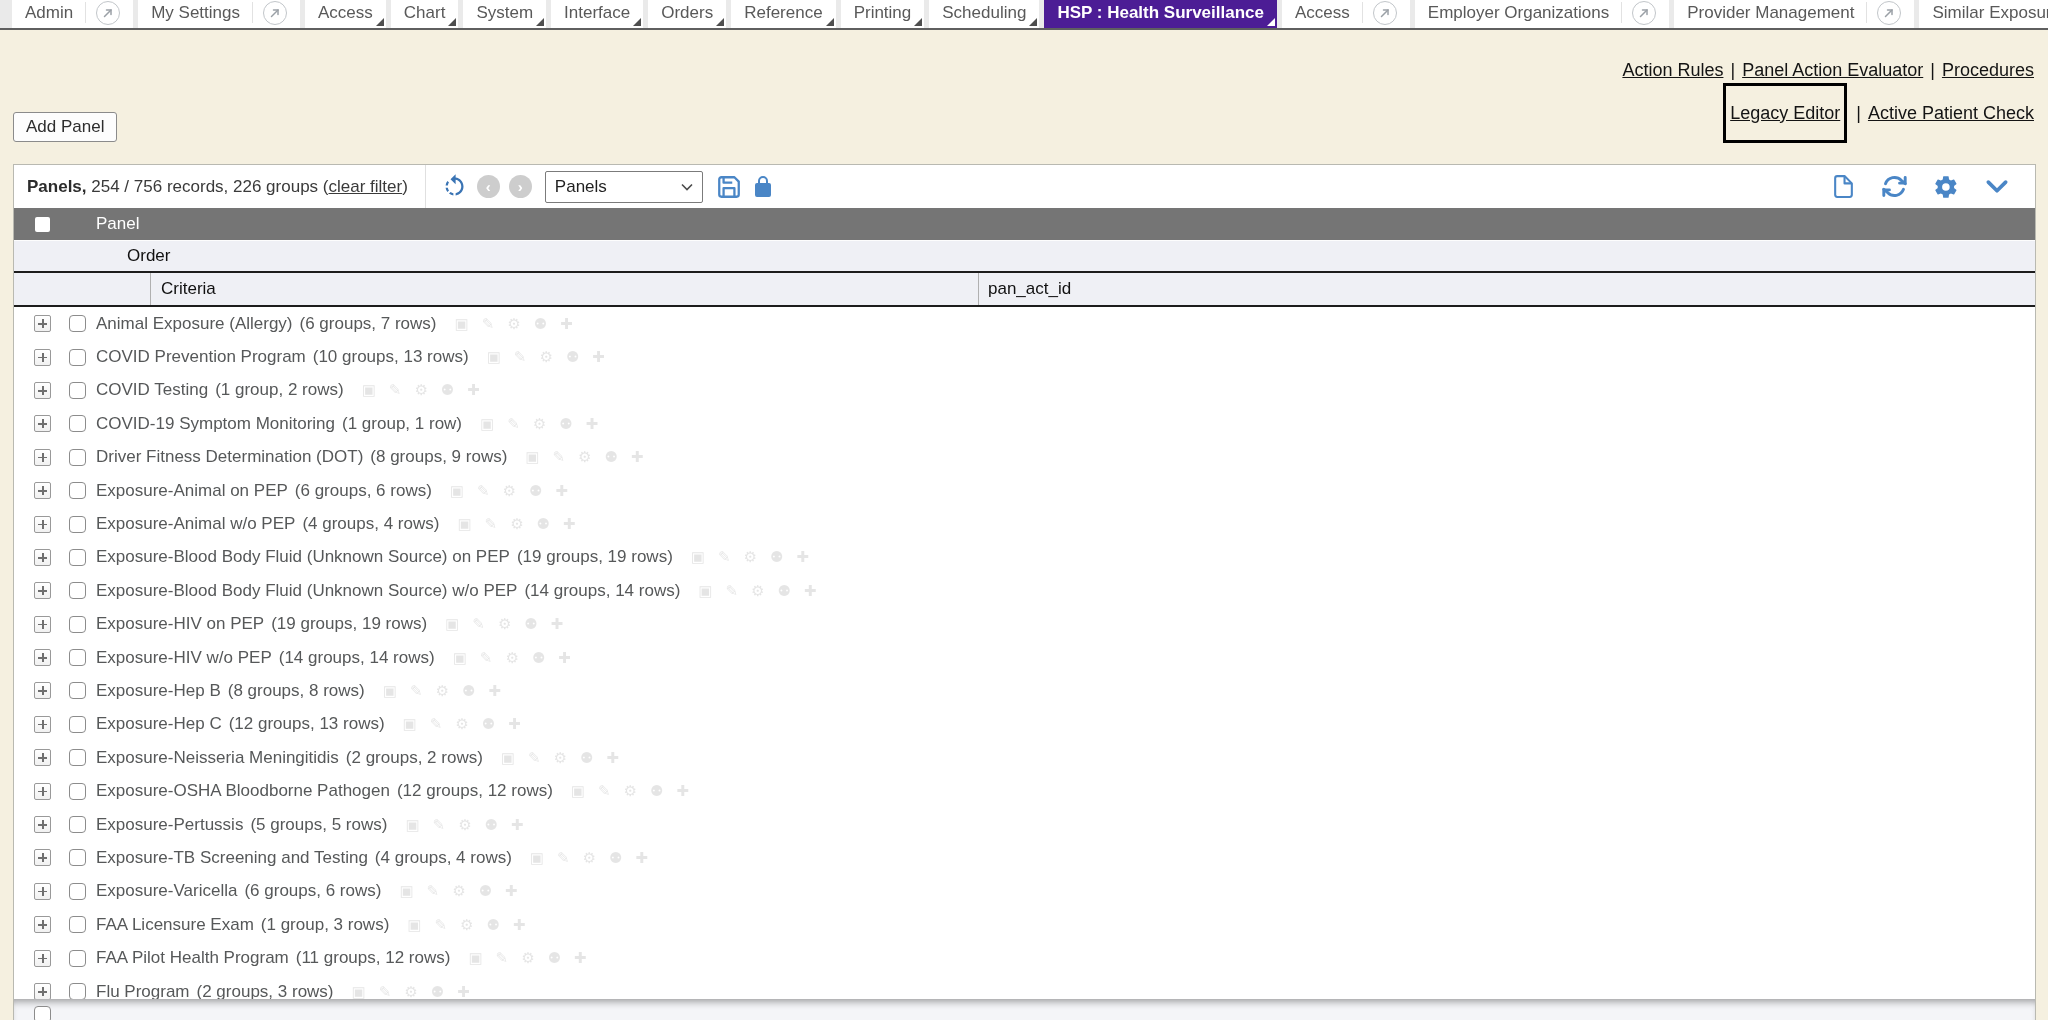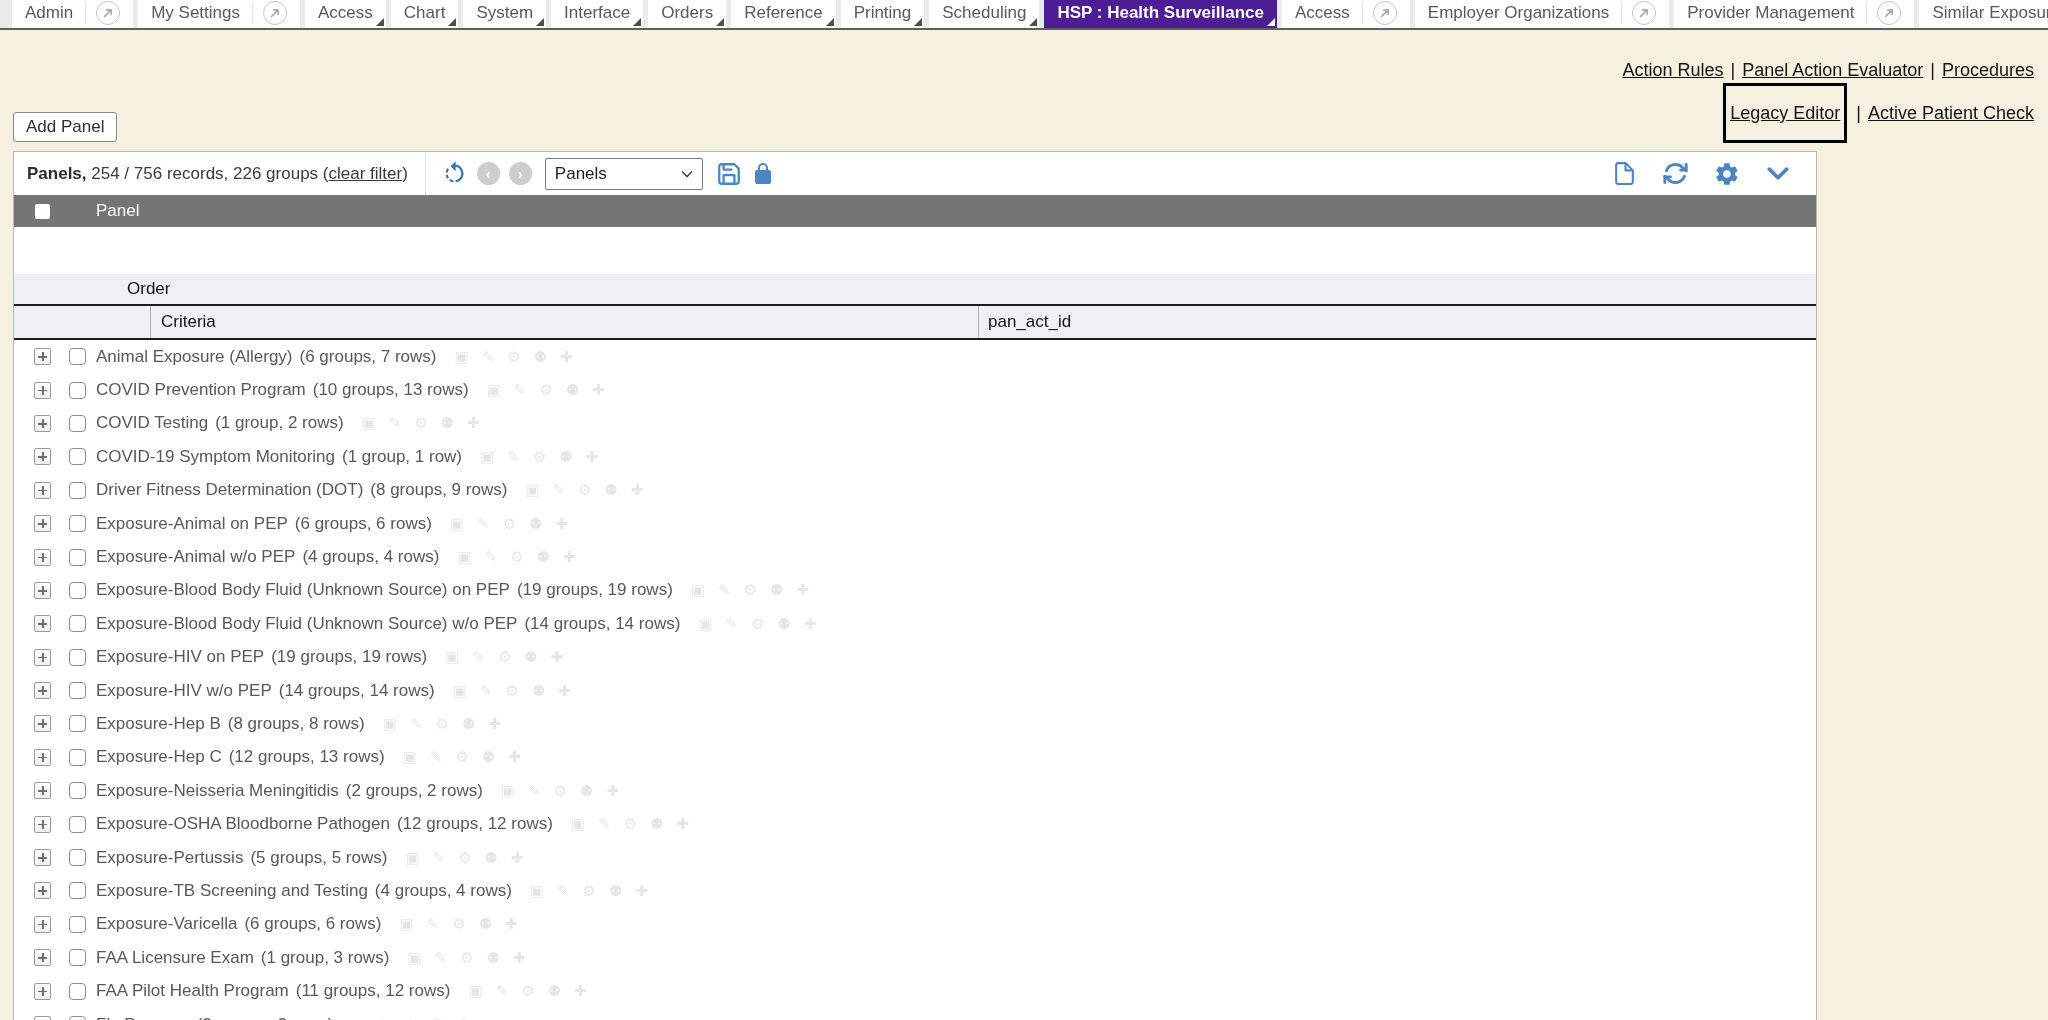--- a/index.html
+++ b/index.html
@@ -48,21 +48,21 @@
   
   .add-panel-btn {
     position: absolute; top: 112px; left: 13px;
     font-family: "Liberation Sans", sans-serif; font-size: 17px; color: #2e2e2e;
     padding: 4px 12px; background: #fdfdfd; border: 1px solid #8b8b8b; border-radius: 3px;
     cursor: pointer;
   }
 
   
   .panel-table {
-    position: absolute; top: 151px; left: 13px; width: 1804px; bottom: 0;
+    position: absolute; top: 164px; left: 13px; width: 2023px; bottom: 0;
     background: #fff; border: 1px solid #b9b9b1; border-bottom: none;
     display: flex; flex-direction: column; overflow: hidden;
   }
 
   
   .grid-toolbar { height: 43px; flex: none; display: flex; align-items: center; padding: 0 13px; font-size: 17px; color: #3a3a3a; background: #fff; }
   .gt-title b { color: #2c2c2c; }
   .gt-title a { color: #3a3a3a; text-decoration: underline; }
   .gt-sep { width: 1px; align-self: stretch; background: #e0e0e0; margin: 0 15px 0 17px; flex: none; }
   .icon-btn { display: flex; align-items: center; justify-content: center; cursor: pointer; flex: none; background: none; border: none; padding: 0; }
@@ -77,21 +77,21 @@
     display: flex; align-items: center; justify-content: space-between; padding: 0 9px;
     margin: 16px 13px; color: #1f1f1f; cursor: pointer; flex: none; font-size: 17px;
   }
   .gt-right { margin-left: auto; display: flex; align-items: center; gap: 25px; padding-right: 12px; }
   .ml8 { margin-left: 9px; }
 
   
   .hdr1 { height: 33px; flex: none; background: #757575; display: flex; align-items: center; border-bottom: 1px solid #fdfdfd; }
   .hdr1 .cb-white { width: 15px; height: 15px; background: #fff; border-radius: 2px; margin-left: 21px; flex: none; cursor: pointer; }
   .hdr1 .lbl { color: #fff; margin-left: 46px; font-size: 17px; }
-  .hdr2 { height: 32px; flex: none; background: #eff0f5; display: flex; align-items: center; border-bottom: 2px solid #1c1c1c; font-size: 17px; color: #111; margin-top: 46px; }
+  .hdr2 { height: 32px; flex: none; background: #eff0f5; display: flex; align-items: center; border-bottom: 2px solid #1c1c1c; font-size: 17px; color: #111; }
   .hdr2 .lbl { margin-left: 113px; }
   .hdr3 { height: 34px; flex: none; background: #eff0f5; display: flex; align-items: stretch; border-bottom: 2px solid #1c1c1c; font-size: 17px; color: #111; }
   .hdr3 .c0 { width: 137px; border-right: 1px solid #b0b0b0; flex: none; }
   .hdr3 .c1 { width: 828px; border-right: 1px solid #b0b0b0; display: flex; align-items: center; padding-left: 10px; flex: none; }
   .hdr3 .c2 { flex: 1; display: flex; align-items: center; padding-left: 9px; }
 
   
   .rows { height: 692px; flex: none; overflow: hidden; background: #fff; position: relative; z-index: 1; }
   .row { height: 33.4px; display: flex; align-items: center; padding-left: 20px; font-size: 17px; color: #565859; }
   .expander {

